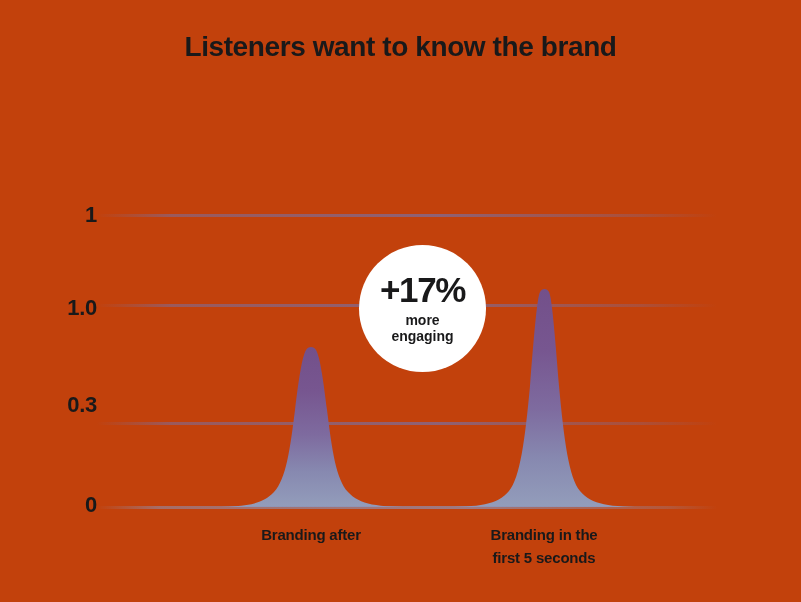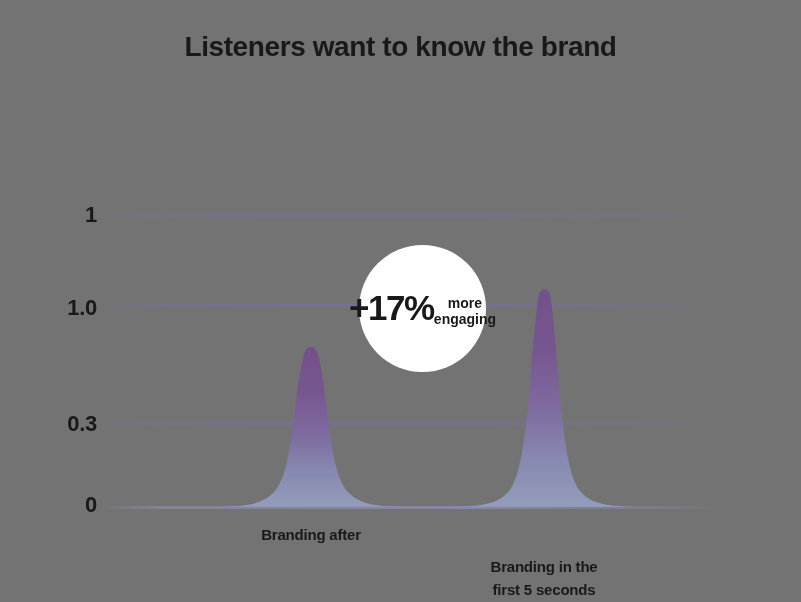--- a/index.html
+++ b/index.html
@@ -86,21 +86,21 @@
   
   .badge {
     position: absolute;
     left: 359px;
     top: 245px;
     width: 127px;
     height: 127px;
     border-radius: 50%;
     background: #FFFFFF;
     display: flex;
-    flex-direction: row;
+    flex-direction: column;
     align-items: center;
     justify-content: center;
     box-sizing: border-box;
   }
   .badge-value {
     color: #19191A;
     font-weight: bold;
     font-size: 35px;
     line-height: 36px;
     letter-spacing: -1.4px;
@@ -114,21 +114,21 @@
     text-align: center;
     margin-top: 4px;
   }
   .badge-caption .line {
     display: block;
   }
 </style>
 </head>
 <body style="background: rgb(156, 239, 226);">
 
-<div id="infographic" style="background: #737373;">
+<div id="infographic" style="background: #c2410c;">
 
   <div class="chart-title">
     <span class="line">Listeners want to know the brand</span>
   </div>
 
   <div class="plot">
     <svg width="801" height="602" viewBox="0 0 801 602" xmlns="http://www.w3.org/2000/svg">
       <defs>
         <linearGradient id="peakGrad" x1="0" y1="0" x2="0" y2="1">
           <stop offset="0%" stop-color="#73508A"></stop>
@@ -186,28 +186,28 @@
 
       <g>
         <rect x="97" y="506" width="620" height="3" fill="url(#baseFade)"></rect>
       </g>
     </svg>
   </div>
 
   <div class="yaxis">
     <div class="ytick" style="top:204px;">1</div>
     <div class="ytick" style="top:297px;">1.0</div>
-    <div class="ytick" style="top:413px;margin-left:44px;">0.3</div>
+    <div class="ytick" style="top:394px;margin-left:44px;">0.3</div>
     <div class="ytick" style="top:494px;">0</div>
   </div>
 
   <div class="xtick" style="left:196px; top:523px; width:230px;">
     <span class="line">Branding after</span>
   </div>
-  <div class="xtick" style="left:429px; top:523px; width:230px;margin-top:32px;">
+  <div class="xtick" style="left:429px; top:523px; width:230px;">
     <span class="line">Branding in the</span>
     <span class="line">first 5 seconds</span>
   </div>
 
   <div class="badge">
     <div class="badge-value">+17%</div>
     <div class="badge-caption">
       <span class="line">more</span>
       <span class="line">engaging</span>
     </div>

